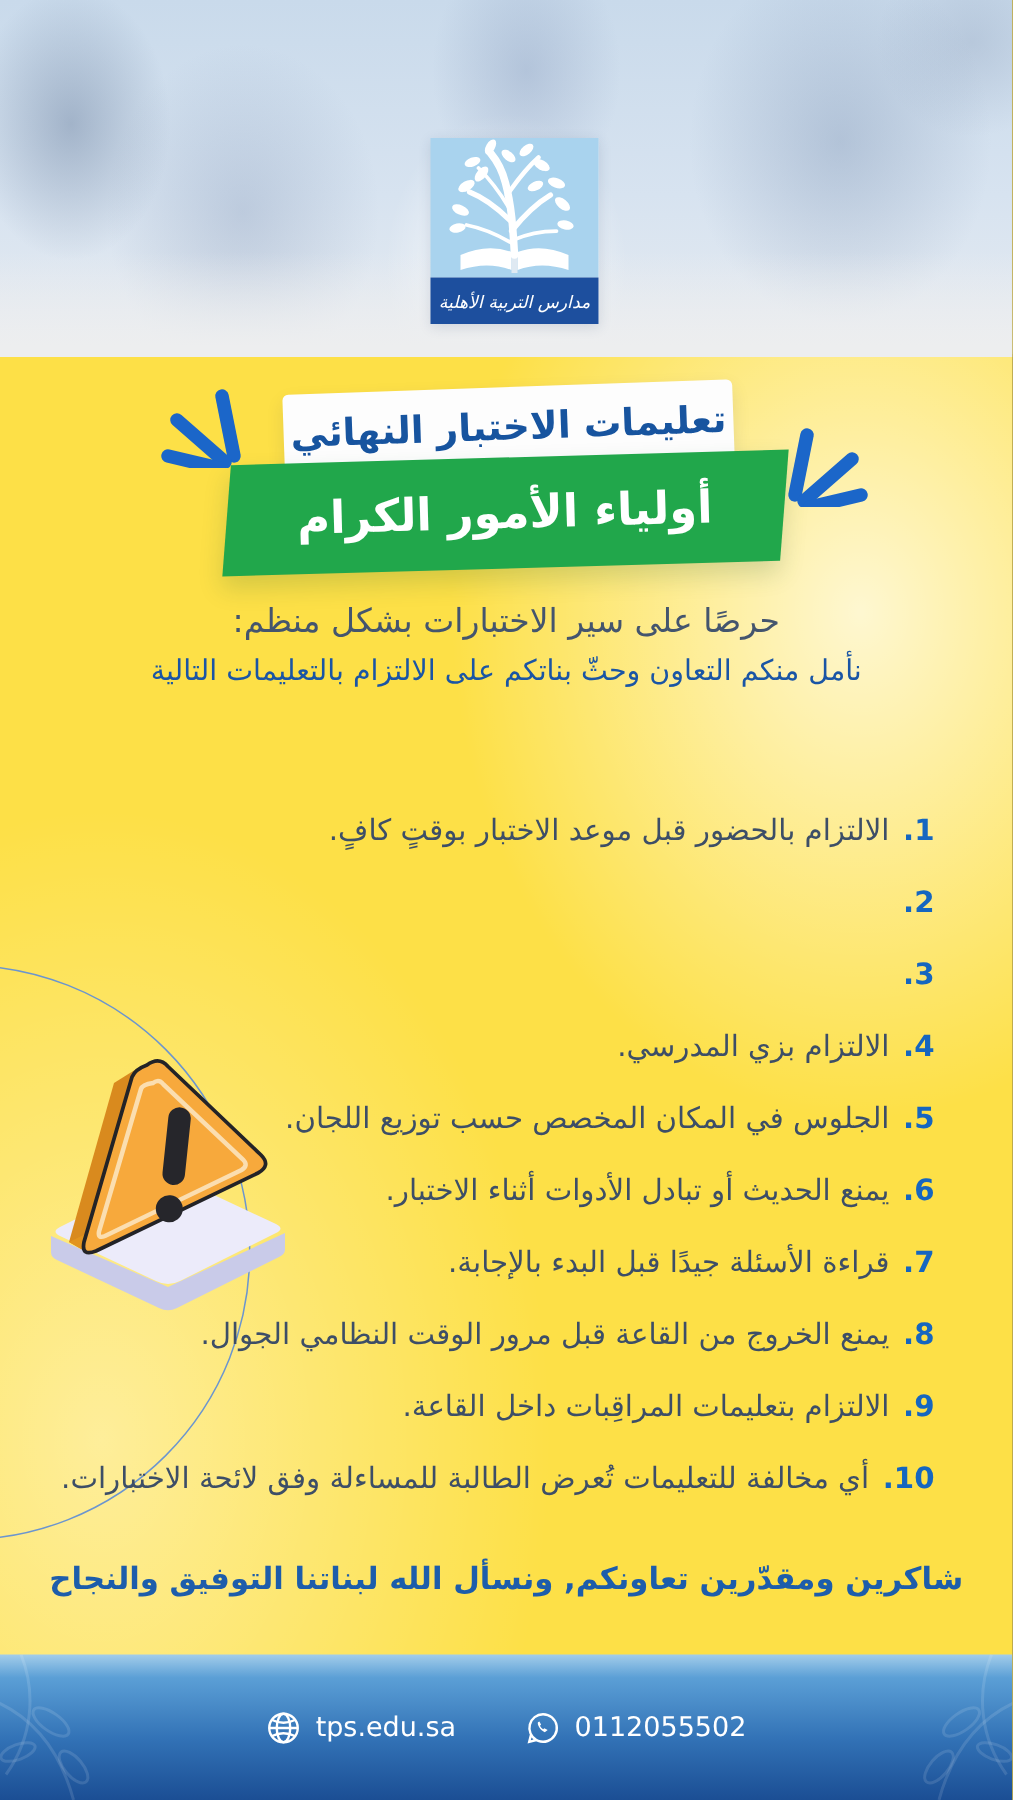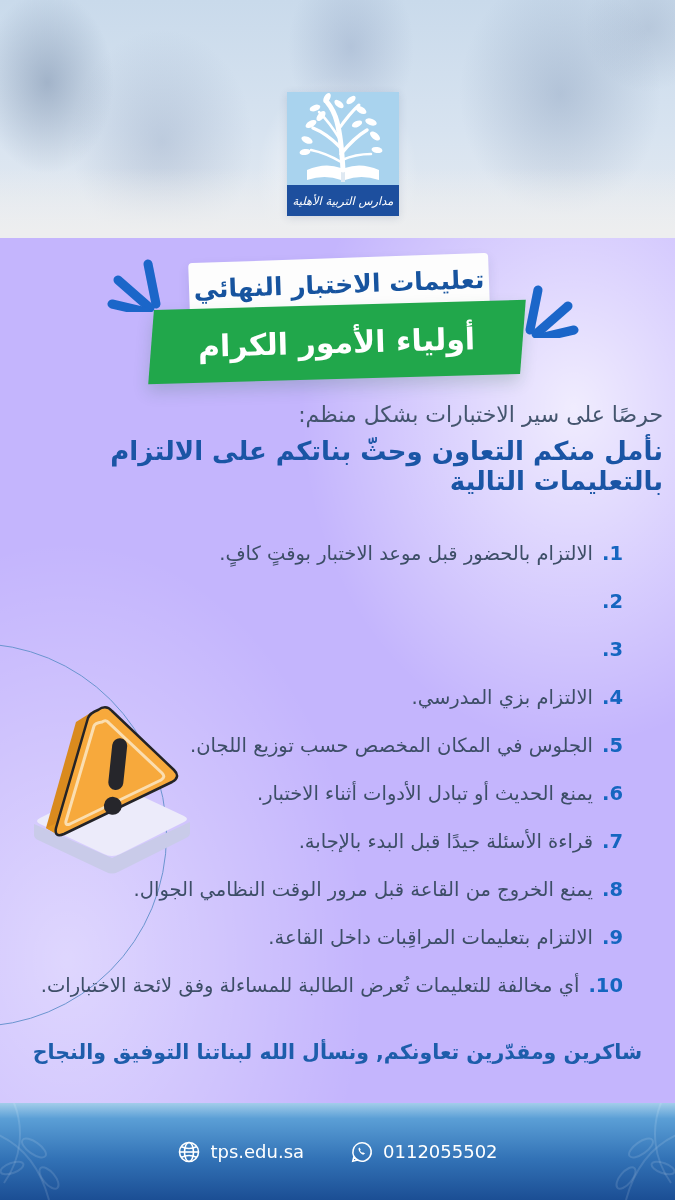--- a/index.html
+++ b/index.html
@@ -1,18 +1,18 @@
 <!DOCTYPE html>
 <html lang="ar"><head>
 <meta charset="utf-8">
 <style>
   html,body{margin:0;padding:0;}
   body{background:#555;font-family:"DejaVu Sans",sans-serif;}
   .page{position:relative;width:675px;height:1200px;margin:0 auto;overflow:hidden;
-        background:#c4b5fd;}
+        background:#fde047;}
   .page::before{content:"";position:absolute;inset:0;
         background:radial-gradient(420px 520px at 85% 34%, rgba(255,255,255,.75), transparent 65%),
                    radial-gradient(500px 700px at 10% 80%, rgba(255,255,255,.45), transparent 60%);
         pointer-events:none;}
 
   
   .photo{position:absolute;left:0;top:0;width:675px;height:236px;
     background:
       radial-gradient(95px 130px at 7% 35%, rgba(96,118,150,.42), transparent 70%),
       radial-gradient(130px 160px at 24% 60%, rgba(125,145,178,.30), transparent 70%),
@@ -42,23 +42,23 @@
         background:#21a74b;transform:rotate(-1.6deg) skewX(-6deg);
         box-shadow:0 8px 16px rgba(30,90,50,.18);
         display:flex;align-items:center;justify-content:center;z-index:3;}
   .banner-green span{color:#ffffff;font-weight:bold;font-size:30px;direction:rtl;
         transform:skewX(6deg);}
   .spark{position:absolute;z-index:4;}
   .spark-left{left:104px;top:254px;}
   .spark-right{left:520px;top:280px;}
 
   
-  .intro{position:absolute;left:0;right:12px;top:402px;direction:rtl;z-index:2;}
+  .intro{position:absolute;left:0;right:0;top:402px;text-align:center;direction:rtl;z-index:2;}
   .intro-1{color:#44556e;font-size:22px;margin:0 0 9px 0;}
-  .intro-2{color:#1a55a5;font-size:26px;font-weight:bold;margin:0;}
+  .intro-2{color:#1a55a5;font-size:19px;font-weight:normal;margin:0;}
 
   
   .list{position:absolute;top:540px;right:52px;left:34px;direction:rtl;z-index:2;}
   .item{display:flex;gap:9px;align-items:flex-start;margin-bottom:21px;
         font-size:19.5px;line-height:27px;}
   .item .num{color:#1566c0;font-weight:bold;white-space:nowrap;}
   .item .txt{color:#3d4e67;}
 
   
   .arc-circle{position:absolute;left:-217px;top:643px;width:382px;height:382px;

